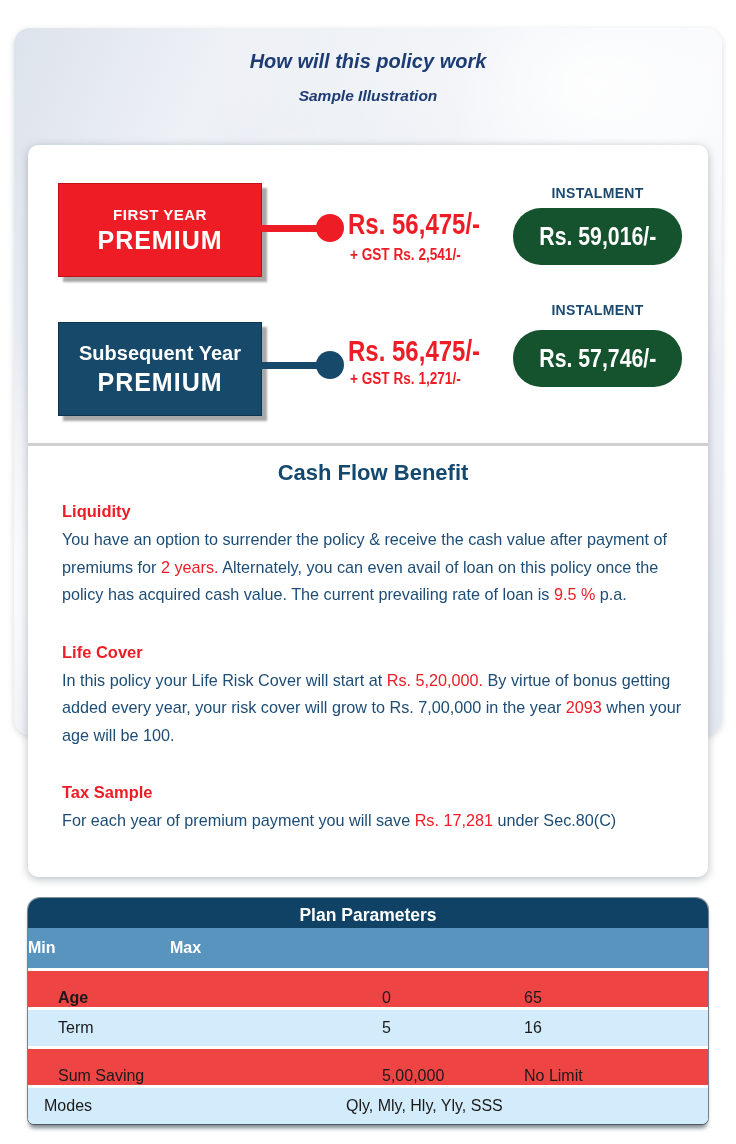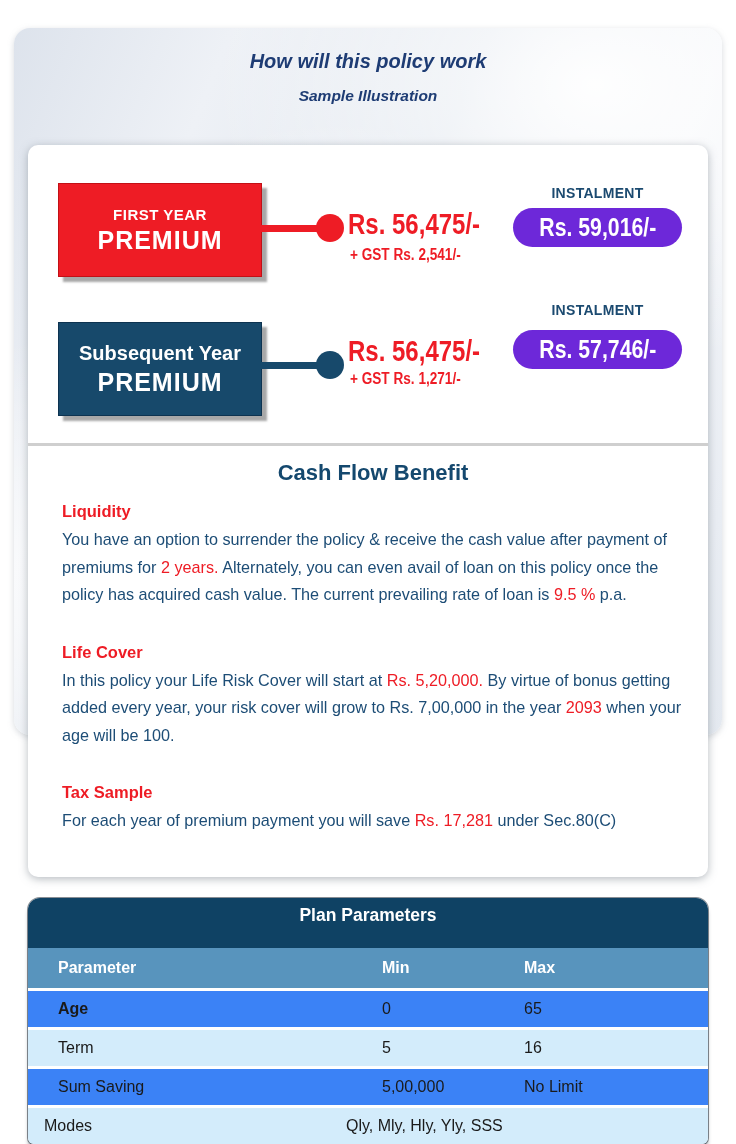--- a/index.html
+++ b/index.html
@@ -77,22 +77,22 @@
   }
   .r1-amt { top: 64px; }  .r1-gst { top: 102px; }
   .r2-amt { top: 191px; } .r2-gst { top: 226px; }
 
   .inst-label {
     position: absolute; left: 485px; width: 169px; text-align: center;
     color: #1b4a70; font-weight: bold; font-size: 14px; letter-spacing: 0.3px;
   }
   .r1-il { top: 40px; } .r2-il { top: 157px; }
   .pill {
-    position: absolute; left: 485px; width: 169px; height: 39px;
-    border-radius: 28px; background: #6d28d9;
+    position: absolute; left: 485px; width: 169px; height: 57px;
+    border-radius: 28px; background: #14532d;
     display: flex; align-items: center; justify-content: center; text-align: right;
   }
   .pill span {
     color: #fff; font-weight: bold; font-size: 25px; white-space: nowrap;
     transform: scaleX(0.85); transform-origin: 50% 50%;
   }
   .r1-pill { top: 63px; } .r2-pill { top: 185px; }
 
   
   .cash { padding: 14px 24px 0 34px; }
@@ -103,35 +103,35 @@
   .para { width: 622px; font-size: 16.2px; line-height: 27.5px; color: #1d4d76; }
   .para .r { color: #ee1c25; }
 
   
   .plan-table {
     position: absolute; left: 28px; top: 898px; width: 680px;
     border-radius: 12px 12px 6px 6px; overflow: hidden;
     box-shadow: 0 0 0 1px rgba(40,50,60,0.55), 0 5px 4px -1px rgba(15,35,50,0.55);
   }
   .t-title {
-    height: 50px; line-height: 34px; background: #0f4264;
+    height: 30px; line-height: 34px; background: #0f4264;
     color: #fff; font-weight: bold; font-size: 17.5px; text-align: center;
   }
   .t-head {
     display: flex; height: 40px; align-items: center;
     background: #5894bd; color: #fff; font-weight: bold; font-size: 16px;
     border-bottom: 3px solid #fff;
   }
   .t-row {
     display: flex; height: 36px; align-items: center;
     font-size: 16px; color: #1a1a1a;
     border-bottom: 3px solid #fff;
   }
   .t-row.last { border-bottom: none; }
-  .row-a { background: #3b82f6; }
+  .row-a { background: #ef4444; align-items: flex-end; }
   .row-b { background: #d3ecfb; justify-content: flex-end; }
   .c1 { width: 354px; padding-left: 30px; box-sizing: border-box; }
   .c2 { width: 142px; }
   .c3 { flex: 1; }
   .c1m { width: 318px; padding-left: 16px; box-sizing: border-box; }
   .cval { flex: 1; }
   .bold { font-weight: bold; }
 </style>
 </head>
 <body>
@@ -194,21 +194,20 @@
       <div class="benefit-heading">Tax Sample</div>
       <div class="para"><span>For each year of premium payment you will save </span><span class="r">Rs. 17,281</span><span> under Sec.80(C)</span></div>
     </div>
   </div>
 
 </div>
 
 <div class="plan-table">
   <div class="t-title">Plan Parameters</div>
   <div class="t-head">
-    <div class="c1">Parameter</div>
     <div class="c2">Min</div>
     <div class="c3">Max</div>
   </div>
   <div class="t-row row-a">
     <div class="c1 bold">Age</div>
     <div class="c2">0</div>
     <div class="c3">65</div>
   </div>
   <div class="t-row row-b">
     <div class="c1">Term</div>

